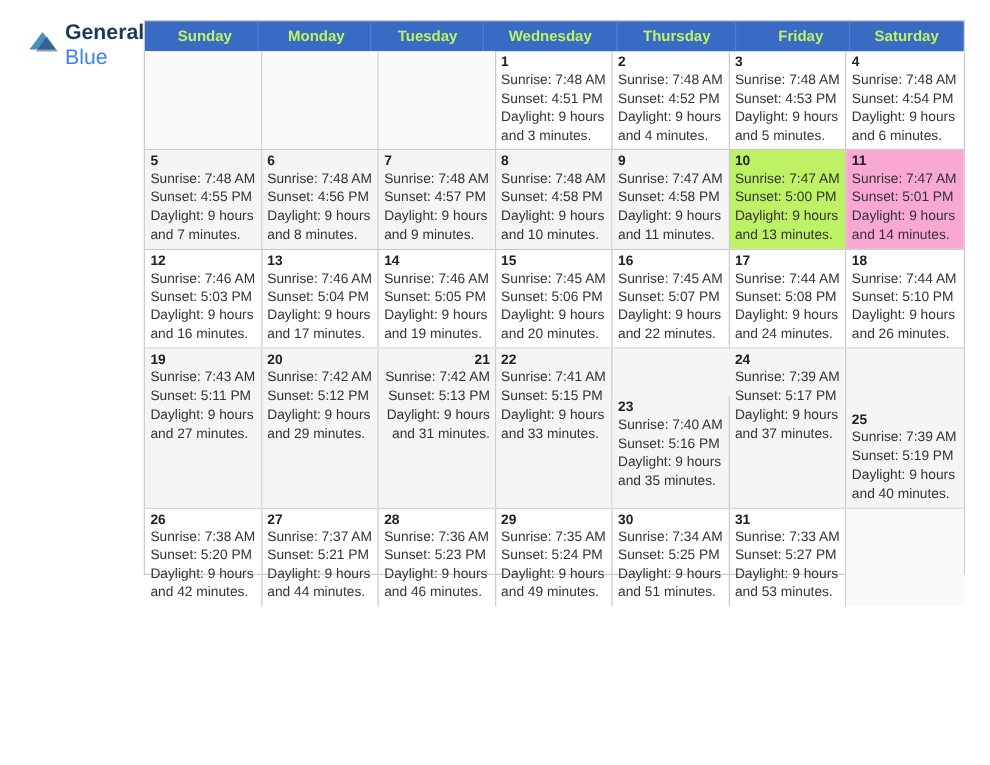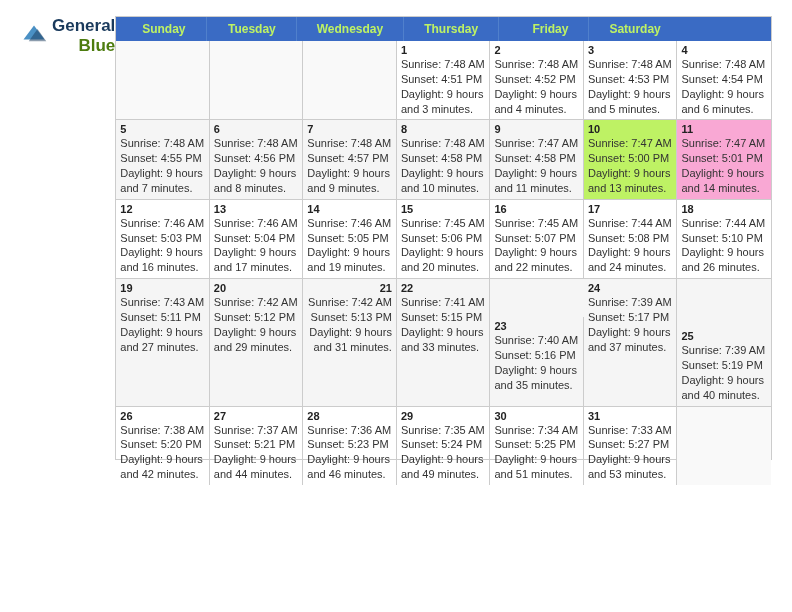--- a/index.html
+++ b/index.html
@@ -104,32 +104,33 @@
 <div class="page">
   <div class="header">
     <div class="logo">
       <svg class="logo-icon" viewBox="0 0 32 32">
         <rect x="0" y="0" width="32" height="32" fill="white"></rect>
         <polygon points="16,4 28,20 4,20" fill="#4a90c4"></polygon>
         <polygon points="20,8 30,22 10,22" fill="#1a3a5c" opacity="0.5"></polygon>
       </svg>
       <div>
         <div style="font-size:17px;font-weight:bold;color:#1a3a5c;line-height:1.15;">General</div>
-        <div style="font-size:17px;font-weight:bold;color:#4d7c0f;line-height:1.15;text-align:right;">Blue</div>
+        <div style="font-size:17px;font-weight:normal;color:#3b82f6;line-height:1.15;">Blue</div>
       </div>
     </div>
     <div class="title-area">
       <div class="month-title"></div>
       <div class="location"></div>
     </div>
   </div>
 
   <div class="calendar">
     <div class="cal-header">
     <div class="cal-header-cell">Sunday</div>
+        <div class="cal-header-cell">Monday</div>
         <div class="cal-header-cell">Tuesday</div>
         <div class="cal-header-cell">Wednesday</div>
         <div class="cal-header-cell">Thursday</div>
         <div class="cal-header-cell">Friday</div>
         <div class="cal-header-cell">Saturday</div>
       </div>
     <div class="cal-body">
     <div class="cal-row">
           <div class="cal-cell empty"></div>
           <div class="cal-cell empty"></div>

